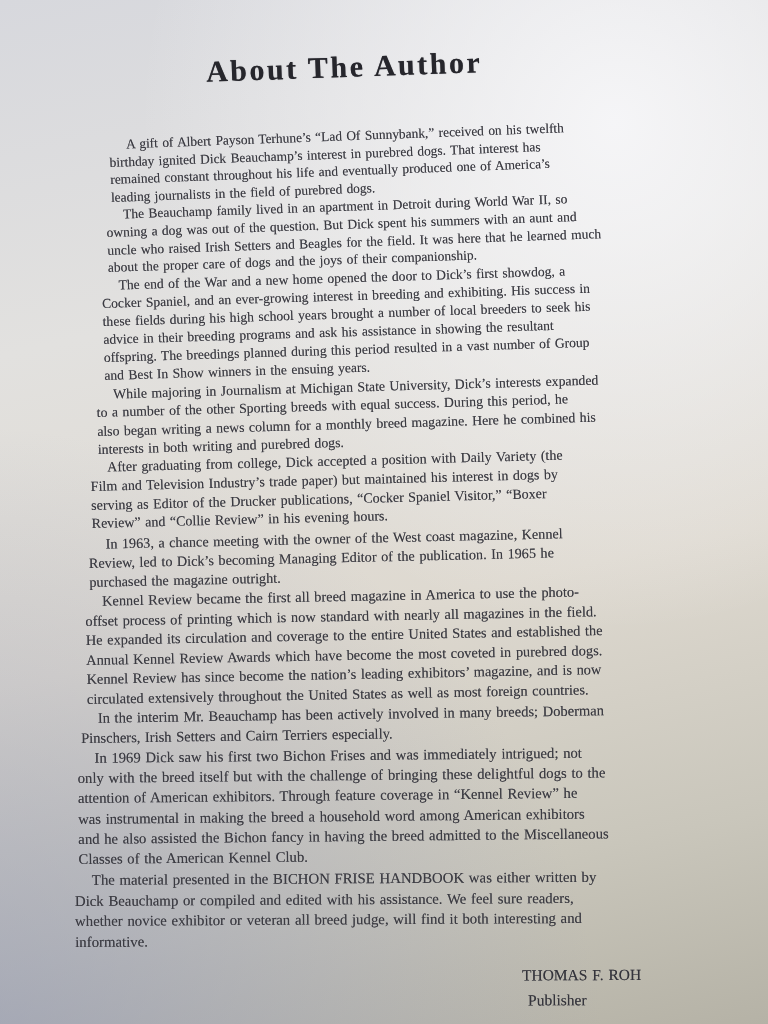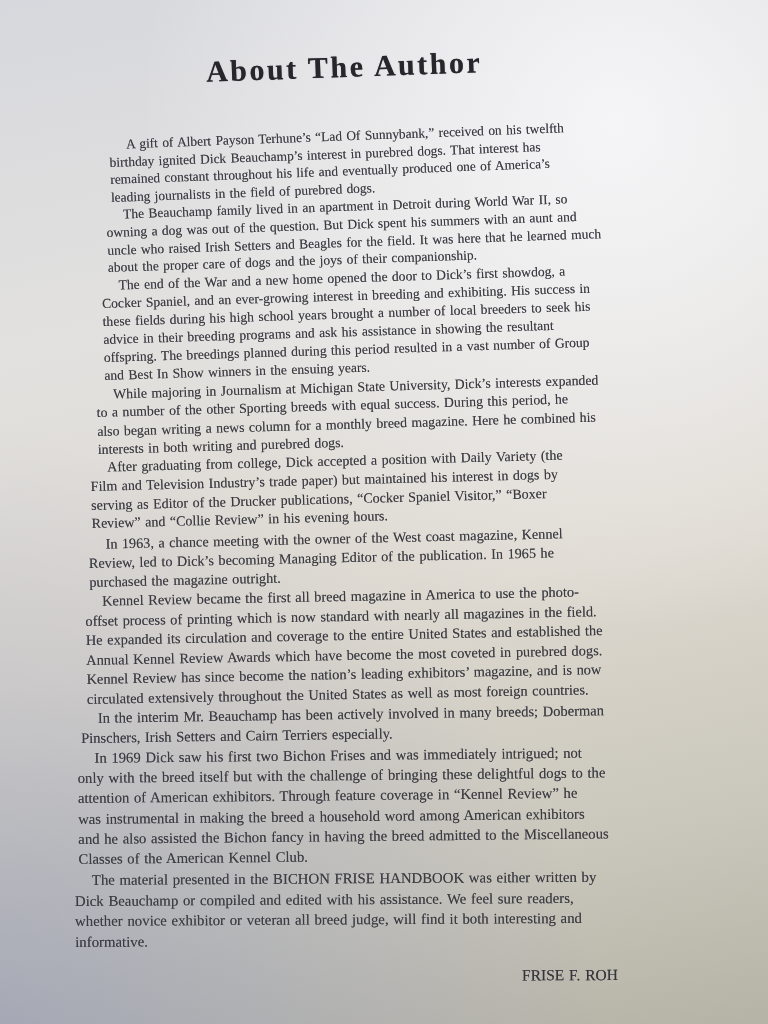--- a/index.html
+++ b/index.html
@@ -123,16 +123,17 @@
           <div class="line">Classes of the American Kennel Club.</div>
         </div>
         <div class="para p9">
           <div class="line first">The material presented in the BICHON FRISE HANDBOOK was either written by</div>
           <div class="line">Dick Beauchamp or compiled and edited with his assistance. We feel sure readers,</div>
           <div class="line">whether novice exhibitor or veteran all breed judge, will find it both interesting and</div>
           <div class="line">informative.</div>
         </div>
       </div>
     <div class="signature">
-      <div class="sig-name">FRISE F. ROH</div>
+      <div class="sig-name">THOMAS F. ROH</div>
+      <div class="sig-role">Publisher</div>
     </div>
   </div>
 </div>
 
 </body></html>

